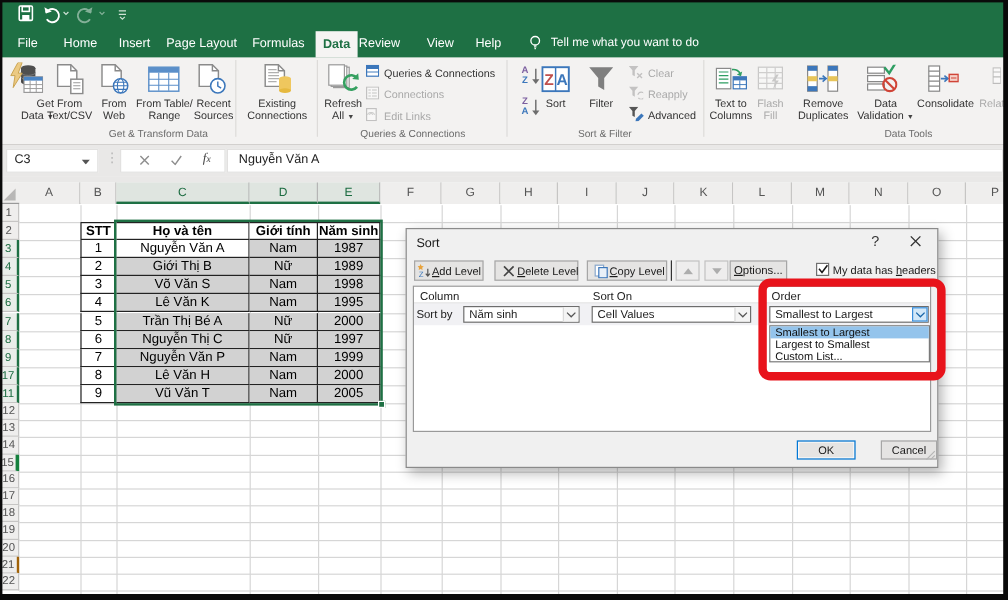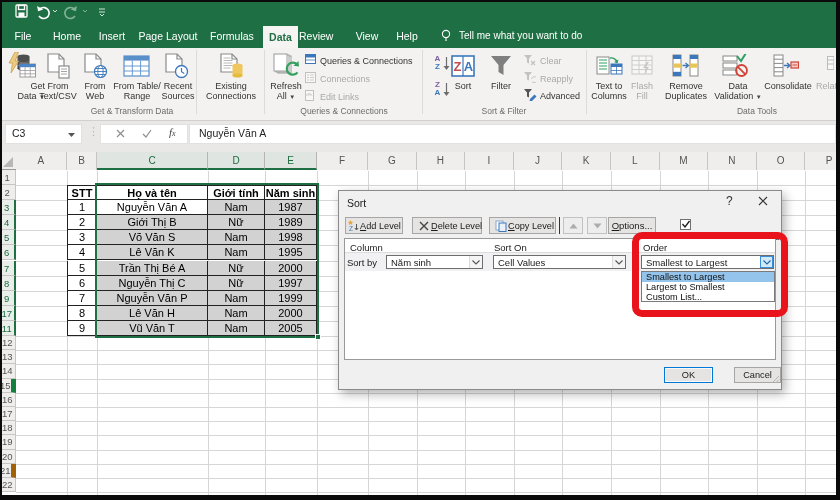--- a/index.html
+++ b/index.html
@@ -255,27 +255,27 @@
 <div class="a" style="left:0;top:230.3px;width:15.5px;height:15.1px;background:#e9eeea;border-bottom:1px solid #c6c5c4;border-right:2px solid #1e7044;font-size:9.5px;color:#1b6b40;text-align:center;line-height:15px">5</div>
 <div class="a" style="left:0;top:245.4px;width:15.5px;height:15.1px;background:#e9eeea;border-bottom:1px solid #c6c5c4;border-right:2px solid #1e7044;font-size:9.5px;color:#1b6b40;text-align:center;line-height:15px">6</div>
 <div class="a" style="left:0;top:260.5px;width:15.5px;height:15.1px;background:#e9eeea;border-bottom:1px solid #c6c5c4;border-right:2px solid #1e7044;font-size:9.5px;color:#1b6b40;text-align:center;line-height:15px">7</div>
 <div class="a" style="left:0;top:275.6px;width:15.5px;height:15.1px;background:#e9eeea;border-bottom:1px solid #c6c5c4;border-right:2px solid #1e7044;font-size:9.5px;color:#1b6b40;text-align:center;line-height:15px">8</div>
 <div class="a" style="left:0;top:290.7px;width:15.5px;height:15.1px;background:#e9eeea;border-bottom:1px solid #c6c5c4;border-right:2px solid #1e7044;font-size:9.5px;color:#1b6b40;text-align:center;line-height:15px">9</div>
 <div class="a" style="left:0;top:305.8px;width:15.5px;height:15.1px;background:#e9eeea;border-bottom:1px solid #c6c5c4;border-right:2px solid #1e7044;font-size:9.5px;color:#1b6b40;text-align:center;line-height:15px">17</div>
 <div class="a" style="left:0;top:320.9px;width:15.5px;height:15.1px;background:#e9eeea;border-bottom:1px solid #c6c5c4;border-right:2px solid #1e7044;font-size:9.5px;color:#1b6b40;text-align:center;line-height:15px">11</div>
 <div class="a" style="left:0;top:336.0px;width:15.5px;height:14.2px;background:#efeeed;border-bottom:1px solid #c6c5c4;border-right:1px solid #c6c5c4;font-size:9.5px;color:#555;text-align:center;line-height:14px">12</div>
 <div class="a" style="left:0;top:350.2px;width:15.5px;height:14.2px;background:#efeeed;border-bottom:1px solid #c6c5c4;border-right:1px solid #c6c5c4;font-size:9.5px;color:#555;text-align:center;line-height:14px">13</div>
 <div class="a" style="left:0;top:364.4px;width:15.5px;height:14.2px;background:#efeeed;border-bottom:1px solid #c6c5c4;border-right:1px solid #c6c5c4;font-size:9.5px;color:#555;text-align:center;line-height:14px">14</div>
-<div class="a" style="left:0;top:378.6px;width:15.5px;height:14.2px;background:#efeeed;border-bottom:1px solid #c6c5c4;border-right:5px solid #15803d;font-size:9.5px;color:#555;text-align:center;line-height:14px">15</div>
+<div class="a" style="left:0;top:378.6px;width:15.5px;height:14.2px;background:#efeeed;border-bottom:1px solid #c6c5c4;border-right:3px solid #15803d;font-size:9.5px;color:#555;text-align:center;line-height:14px">15</div>
 <div class="a" style="left:0;top:392.8px;width:15.5px;height:14.2px;background:#efeeed;border-bottom:1px solid #c6c5c4;border-right:1px solid #c6c5c4;font-size:9.5px;color:#555;text-align:center;line-height:14px">16</div>
 <div class="a" style="left:0;top:407.0px;width:15.5px;height:14.2px;background:#efeeed;border-bottom:1px solid #c6c5c4;border-right:1px solid #c6c5c4;font-size:9.5px;color:#555;text-align:center;line-height:14px">17</div>
 <div class="a" style="left:0;top:421.2px;width:15.5px;height:14.2px;background:#efeeed;border-bottom:1px solid #c6c5c4;border-right:1px solid #c6c5c4;font-size:9.5px;color:#555;text-align:center;line-height:14px">18</div>
 <div class="a" style="left:0;top:435.4px;width:15.5px;height:14.2px;background:#efeeed;border-bottom:1px solid #c6c5c4;border-right:1px solid #c6c5c4;font-size:9.5px;color:#555;text-align:center;line-height:14px">19</div>
 <div class="a" style="left:0;top:449.6px;width:15.5px;height:14.2px;background:#efeeed;border-bottom:1px solid #c6c5c4;border-right:1px solid #c6c5c4;font-size:9.5px;color:#555;text-align:center;line-height:14px">20</div>
-<div class="a" style="left:0;top:463.8px;width:15.5px;height:14.2px;background:#efeeed;border-bottom:1px solid #c6c5c4;border-right:5px solid #a16207;font-size:9.5px;color:#555;text-align:center;line-height:14px">21</div>
+<div class="a" style="left:0;top:463.8px;width:15.5px;height:14.2px;background:#efeeed;border-bottom:1px solid #c6c5c4;border-right:2px solid #a16207;font-size:9.5px;color:#555;text-align:center;line-height:14px">21</div>
 <div class="a" style="left:0;top:478.0px;width:15.5px;height:14.2px;background:#efeeed;border-bottom:1px solid #c6c5c4;border-right:1px solid #c6c5c4;font-size:9.5px;color:#555;text-align:center;line-height:14px">22</div>
 <div class="a" style="left:67.0px;top:171px;width:1px;height:324px;background:#d6d6d6"></div>
 <div class="a" style="left:97.0px;top:171px;width:1px;height:324px;background:#d6d6d6"></div>
 <div class="a" style="left:208.0px;top:171px;width:1px;height:324px;background:#d6d6d6"></div>
 <div class="a" style="left:265.0px;top:171px;width:1px;height:324px;background:#d6d6d6"></div>
 <div class="a" style="left:317.0px;top:171px;width:1px;height:324px;background:#d6d6d6"></div>
 <div class="a" style="left:368.0px;top:171px;width:1px;height:324px;background:#d6d6d6"></div>
 <div class="a" style="left:416.6px;top:171px;width:1px;height:324px;background:#d6d6d6"></div>
 <div class="a" style="left:465.2px;top:171px;width:1px;height:324px;background:#d6d6d6"></div>
 <div class="a" style="left:513.8px;top:171px;width:1px;height:324px;background:#d6d6d6"></div>
@@ -380,21 +380,21 @@
     </svg>
 <div class="a" style="left:587px;top:217px;width:20px;height:17px;background:#eeeded;border:1px solid #c2c2c2;font-size:9.5px;color:#1a1a1a;text-align:center;line-height:15px"></div>
 <svg class="a" style="left:593px;top:223px" width="9" height="6" viewBox="0 0 9 6">
       <path d="M0.5 0.5 h8 L4.5 5.5 z" fill="#adadad"></path>
     </svg>
 <div class="a" style="left:608px;top:217px;width:48px;height:17px;background:#e5e4e3;border:1px solid #a6a6a6;font-size:9.5px;color:#1a1a1a;text-align:center;line-height:15px"><u>O</u>ptions...</div>
 <div class="a" style="left:680px;top:219px;width:11px;height:11px;background:#fff;border:1px solid #707070"></div>
 <svg class="a" style="left:681px;top:219px" width="10" height="10" viewBox="0 0 10 10">
       <path d="M1.5 5 l2.5 3 4.5-6" stroke="#1a1a1a" stroke-width="1.3" fill="none"></path>
     </svg>
-<div class="a" style="left:694px;top:232px;font-size:9.2px;color:#1a1a1a">My data has <u>h</u>eaders</div>
+<div class="a" style="left:694px;top:220px;font-size:9.2px;color:#1a1a1a">My data has <u>h</u>eaders</div>
 <div class="a" style="left:344px;top:238px;width:432px;height:122px;background:#fff;border:1px solid #999"></div>
 <div class="a" style="left:350px;top:242px;font-size:9.5px;color:#1a1a1a">Column</div>
 <div class="a" style="left:494px;top:242px;font-size:9.5px;color:#1a1a1a">Sort On</div>
 <div class="a" style="left:643px;top:242px;font-size:9.5px;color:#1a1a1a">Order</div>
 <div class="a" style="left:345px;top:252px;width:430px;height:1px;background:#dcdcdc"></div>
 <div class="a" style="left:345px;top:253px;width:430px;height:18px;background:#f1f1f4"></div>
 <div class="a" style="left:347px;top:257px;font-size:9.5px;color:#1a1a1a">Sort by</div>
 <div class="a" style="left:386px;top:255px;width:97px;height:14px;background:#fff;border:1px solid #6d6d6d"></div>
 <div class="a" style="left:391px;top:257px;font-size:9.5px;color:#1a1a1a">Năm sinh</div>
 <div class="a" style="left:469px;top:256px;width:13px;height:12px;background:#f4f4f4;border-left:1px solid #dadada"></div>

